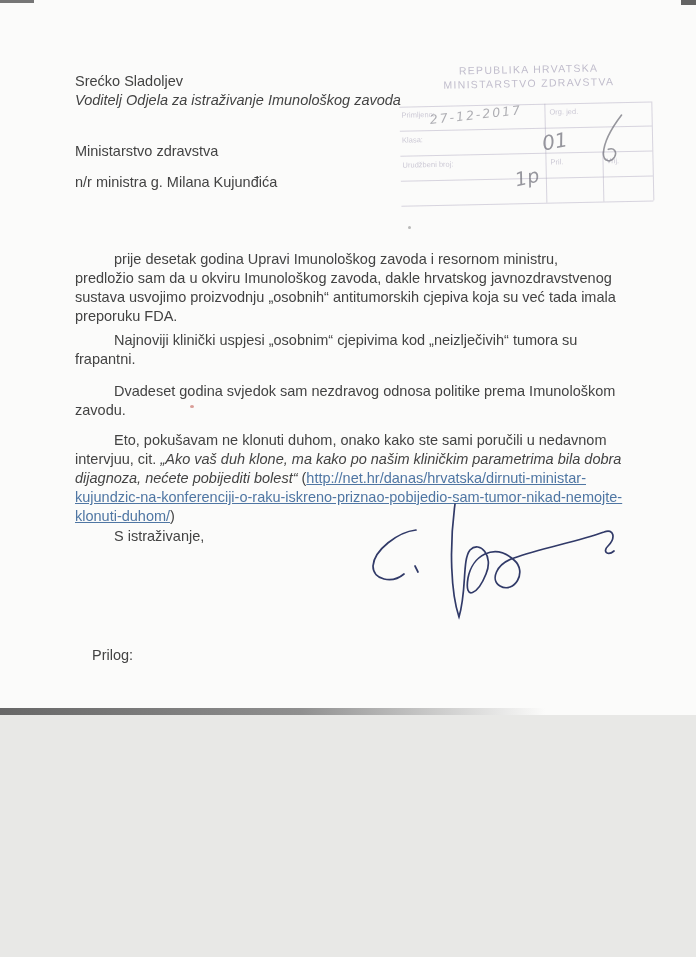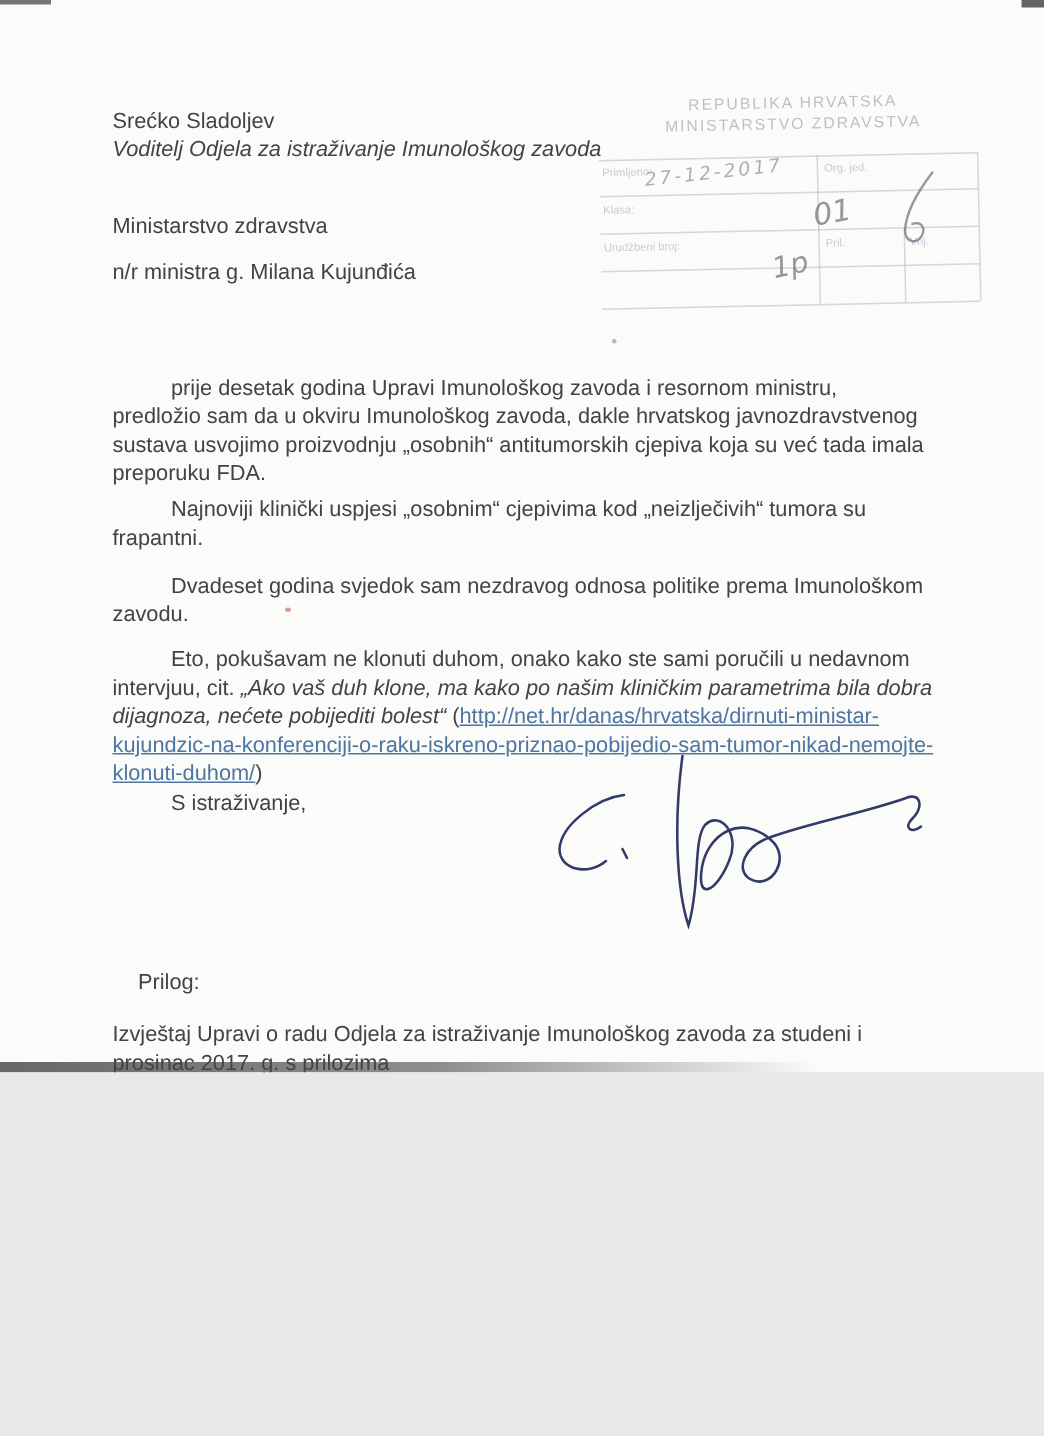--- a/index.html
+++ b/index.html
@@ -105,18 +105,16 @@
 
   <div class="abs line" style="left:75px;top:527px;text-indent:39px;">S istraživanje,</div>
 
   <svg class="sig-svg" width="300" height="135" viewBox="0 0 300 135">
     <path d="M98,32 C80,34 56,52 55,68 C55,82 74,86 86,76" fill="none" stroke="#313a68" stroke-width="1.7" stroke-linecap="round"></path>
     <path d="M97,68 l3,6" fill="none" stroke="#313a68" stroke-width="1.7" stroke-linecap="round"></path>
     <path d="M137,6 C131,50 133,95 141,119 C149,92 144,62 152,52 C162,42 176,58 168,76 C160,96 146,104 150,80 C154,58 176,44 196,62 C210,74 196,96 182,88 C172,82 178,66 196,60 C224,50 258,44 286,34 C296,30 298,40 290,48 C284,54 290,58 296,53" fill="none" stroke="#313a68" stroke-width="1.7" stroke-linecap="round"></path>
   </svg>
 
   <div class="abs line" style="left:92px;top:646px;">Prilog:</div>
-  <p class="abs para" style="left:75px;top:681px;margin:0;">Izvještaj Upravi o radu Odjela za istraživanje Imunološkog zavoda za studeni i
-prosinac 2017. g. s prilozima</p>
 
   <div class="abs line" style="left:75px;top:836px;">O Božiću 2013. g.</div>
 
 </div>
 
 </body></html>

